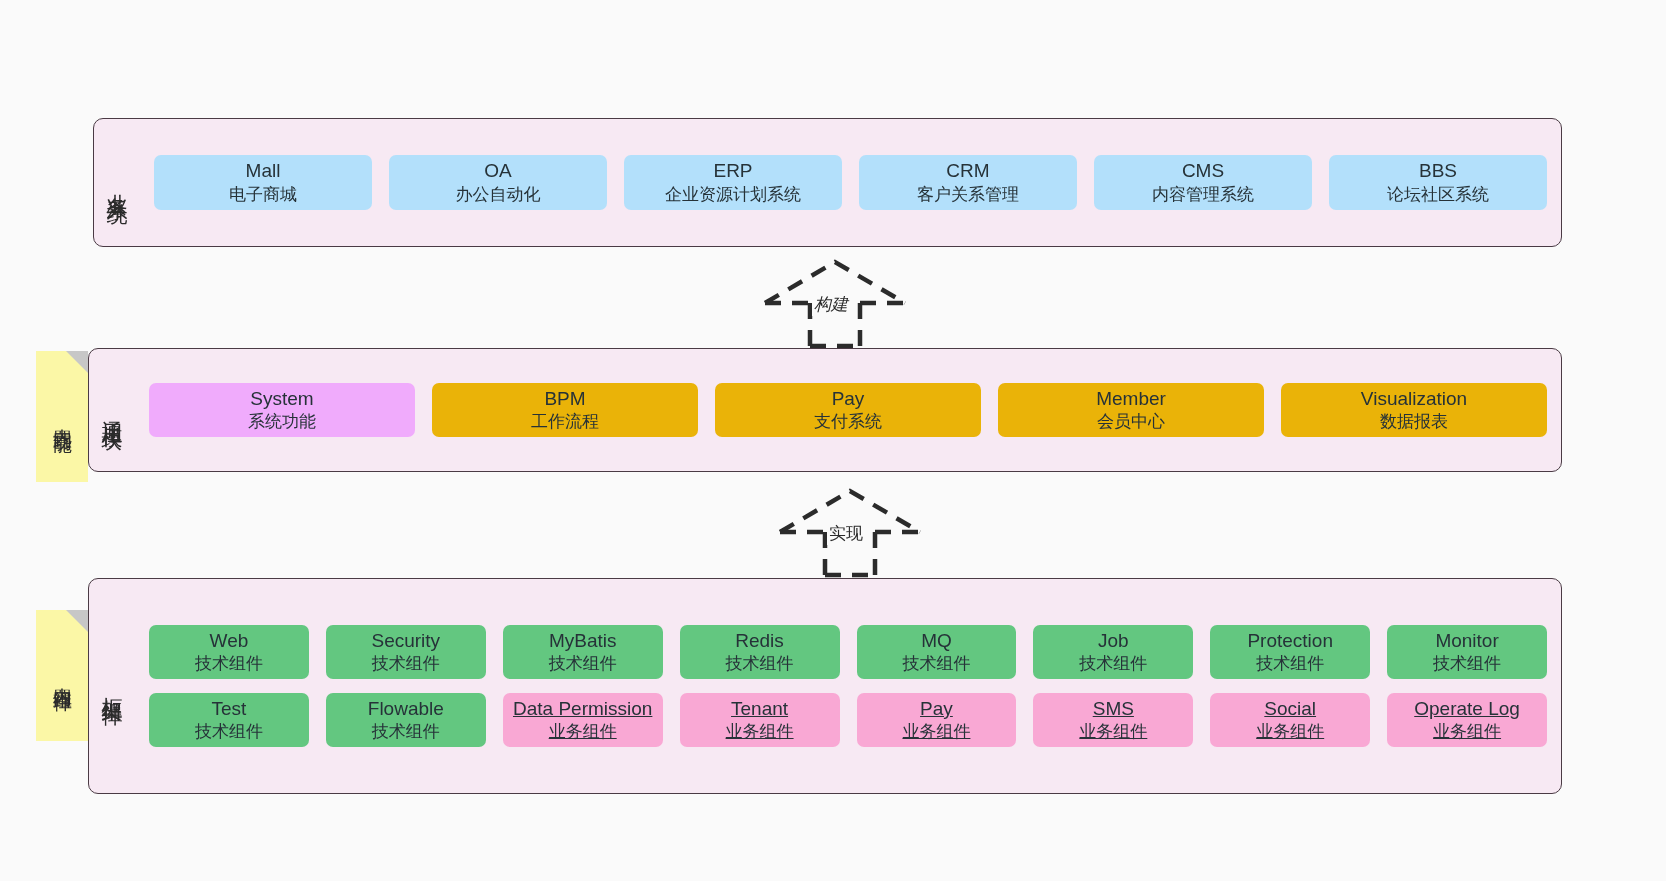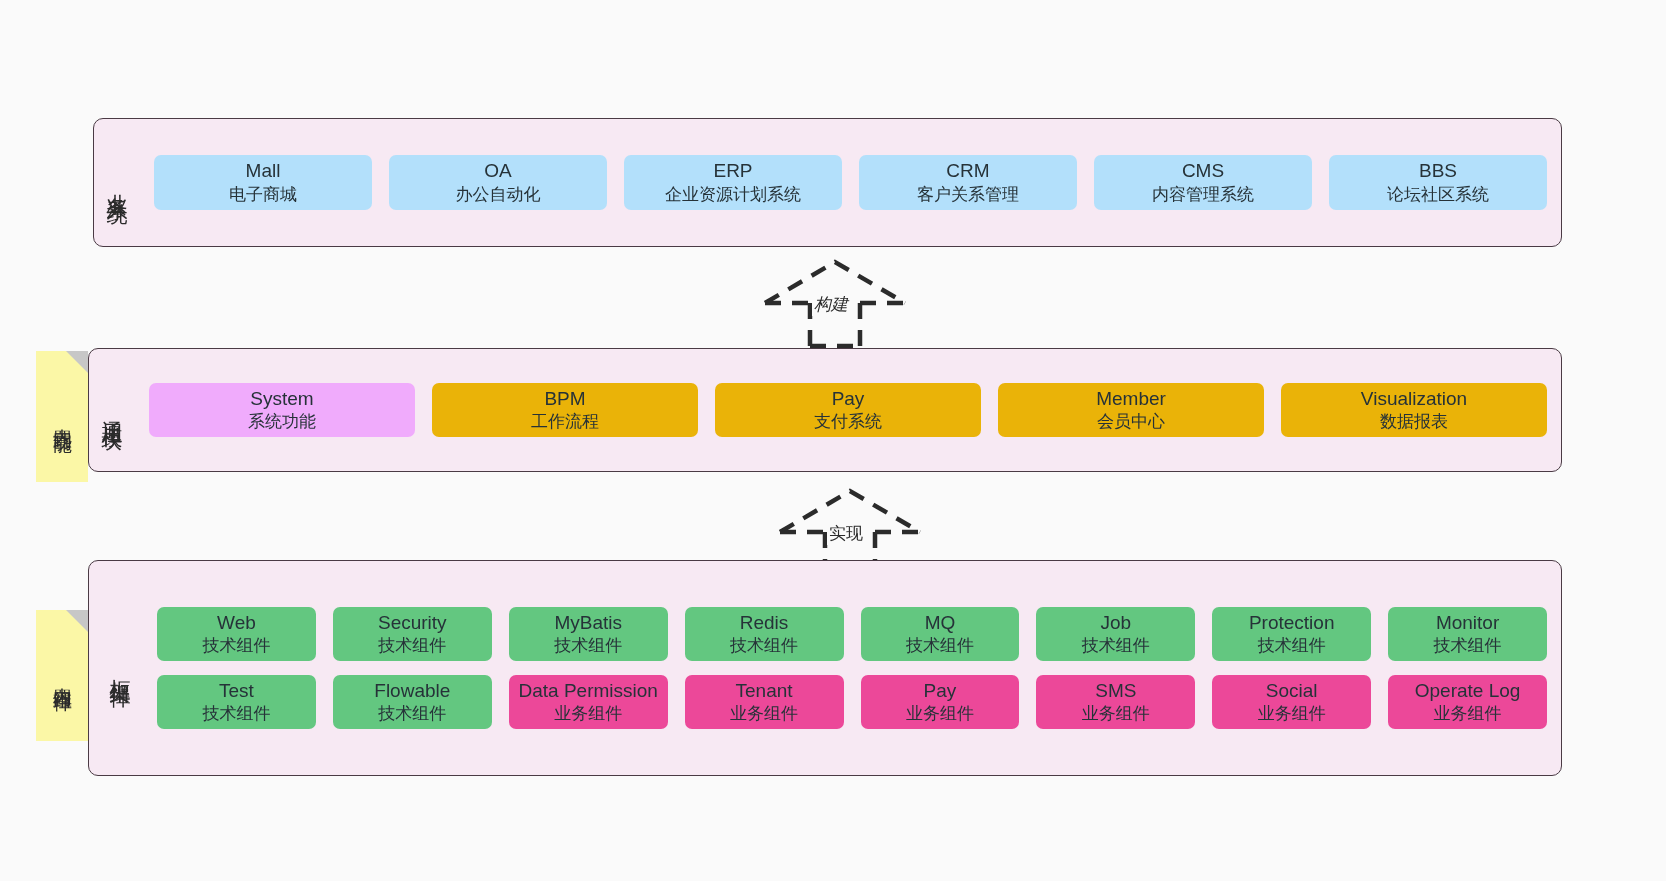--- a/index.html
+++ b/index.html
@@ -56,21 +56,21 @@
     padding: 4px 6px;
   }
   .card .t1 { font-size: 19px; }
   .card .t2 { font-size: 17px; }
 
   
   .c-blue       { background: #b3e0fb; }
   .c-red        { background: #f0abfc; }
   .c-pink       { background: #eab308; }
   .c-green      { background: #63c780; }
-  .c-lightgreen { background: #ec4899; }
+  .c-lightgreen { background: #f9a8d4; text-decoration: underline; }
 
   
   .note {
     position: absolute;
     background: #fbf7a6;
     display: flex;
     align-items: center;
     justify-content: center;
     font-size: 19px;
     color: #2b2b2b;
@@ -186,21 +186,21 @@
       <path d="M 50 45 L 50 88 M 100 45 L 100 88 M 50 88 L 100 88" fill="none" stroke="#2b2b2b" stroke-width="4.5" stroke-dasharray="16 11"></path>
     </svg>
     <span class="conn-label" style="left:52px; top:35px;">实现</span>
   </div>
 
   <div class="note" id="note-builtin-components" style="left:36px; top:610px; width:52px; height:131px;">
     <span class="fold"></span>
     <span>内置组件</span>
   </div>
 
-  <div class="band" id="band-framework-components" style="left:88px; top:560px; width:1474px; height:216px;padding-left:8px;">
+  <div class="band" id="band-framework-components" style="left:88px; top:578px; width:1474px; height:216px;">
     <div class="band-label">框架组件</div>
     <div class="band-body">
 
       <div class="card-row">
         <div class="card c-green">
           <span class="t1">Web</span>
           <span class="t2">技术组件</span>
         </div>
         <div class="card c-green">
           <span class="t1">Security</span>

